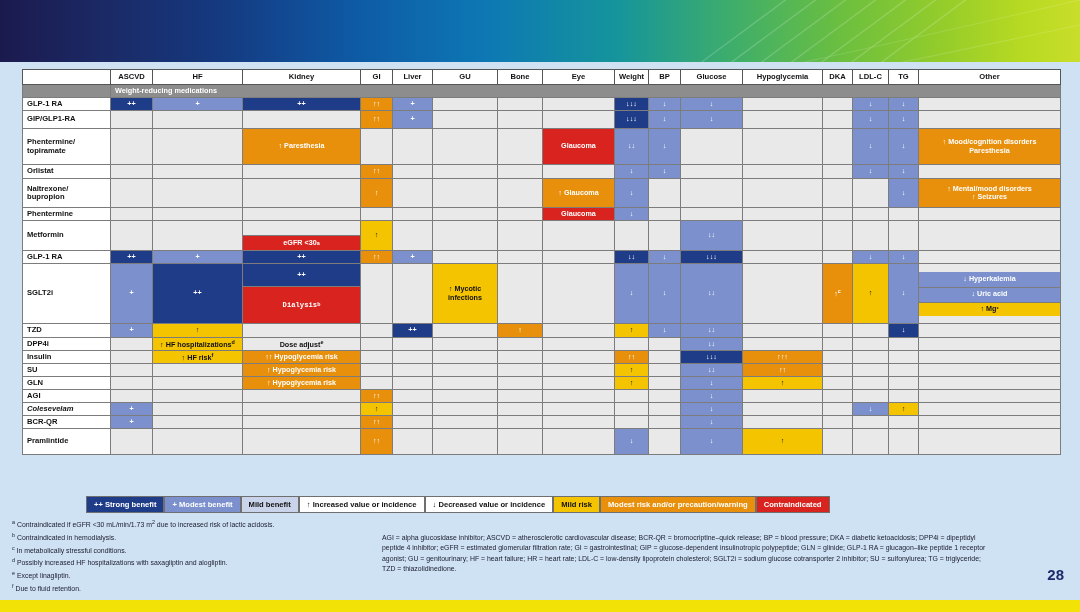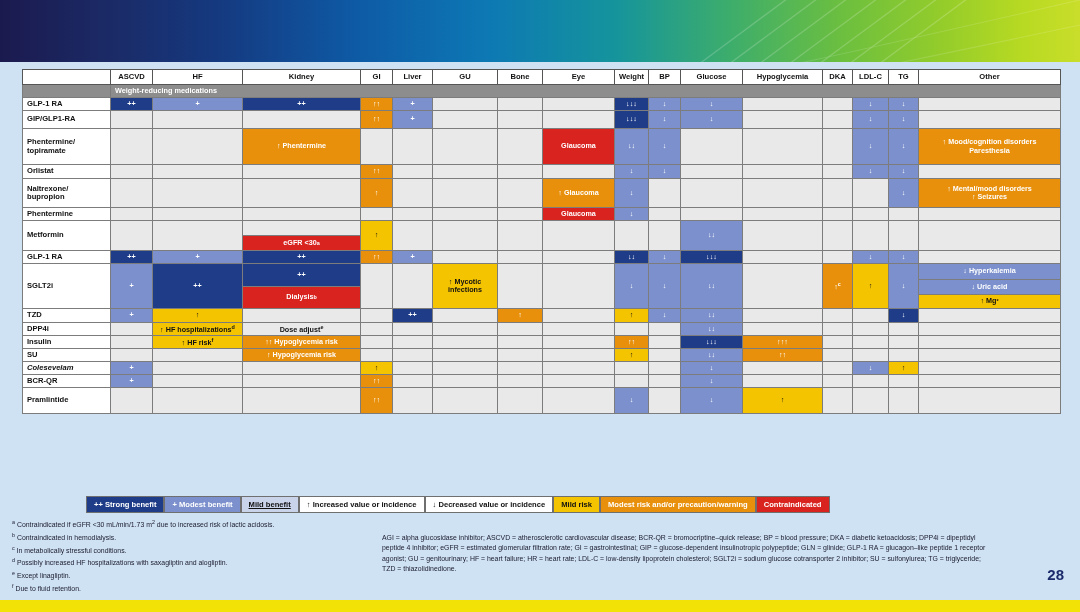--- a/index.html
+++ b/index.html
@@ -65,21 +65,21 @@
   .section {
     background:#8d8d8d !important; color:#ffffff !important;
     text-align:left !important; padding-left:4px !important;
     font-size:7.3px; height:11px;
   }
   .section-blank { background:#8d8d8d !important; }
 
   
   .c-dkblue { background:#1f3c88 !important; color:#fff !important; }
   .c-mdblue { background:#7b90cc !important; color:#fff !important; }
-  .c-ltblue { background:#c9d3ea !important; color:#111 !important;text-decoration:underline; }
+  .c-ltblue { background:#c9d3ea !important; color:#111 !important; }
   .c-orange { background:#e8900c !important; color:#fff !important; }
   .c-yellow { background:#f5c400 !important; color:#111 !important; }
   .c-red    { background:#d8231f !important; color:#fff !important; }
   .c-white  { background:#ffffff !important; color:#111 !important; }
   .c-gray   { background:#e9e9e9 !important; color:#111 !important; }
 
   .sub { font-size:5.4px; vertical-align:super; }
 
   
   td.split { padding:0 !important; height:auto; }
@@ -224,21 +224,21 @@
             <td class="c-gray" style="height: 13px;"></td>
             <td class="c-gray" style="height: 13px;"></td>
             <td class="c-mdblue" style="height: 13px;">↓</td>
             <td class="c-mdblue" style="height: 13px;">↓</td>
             <td class="c-gray" style="height: 13px;"></td>
           </tr>
           <tr>
             <td class="rowlabel" style="height: 36px;">Phentermine/<br>topiramate</td>
             <td class="c-gray" style="height: 36px;"></td>
             <td class="c-gray" style="height: 36px;"></td>
-            <td class="c-orange" style="height: 36px;">↑ Phentermine</td>
+            <td class="c-orange" style="height: 36px;">↑ Paresthesia</td>
             <td class="c-gray" style="height: 36px;"></td>
             <td class="c-gray" style="height: 36px;"></td>
             <td class="c-gray" style="height: 36px;"></td>
             <td class="c-gray" style="height: 36px;"></td>
             <td class="c-red" style="height: 36px;">Glaucoma</td>
             <td class="c-mdblue" style="height: 36px;">↓↓</td>
             <td class="c-mdblue" style="height: 36px;">↓</td>
             <td class="c-gray" style="height: 36px;"></td>
             <td class="c-gray" style="height: 36px;"></td>
             <td class="c-gray" style="height: 36px;"></td>
@@ -343,21 +343,21 @@
             <td class="c-mdblue" style="height: 13px;">↓</td>
             <td class="c-mdblue" style="height: 13px;">↓</td>
             <td class="c-gray" style="height: 13px;"></td>
           </tr>
           <tr>
             <td class="rowlabel" style="height: 45px;">SGLT2i</td>
             <td class="c-mdblue" style="height: 45px;">+</td>
             <td class="c-dkblue" style="height: 45px;">++</td>
             <td class="split" style="height: 45px;">
               <div class="c-dkblue" style="height: 22px;">++</div>
-              <div class="c-red" style="height: 22px;">Dialysis<span class="sub">b</span></div>
+              <div class="c-red" style="height: 37px; font-family: Liberation Mono, monospace;">Dialysis<span class="sub">b</span></div>
             </td>
             <td class="c-gray" style="height: 45px;"></td>
             <td class="c-gray" style="height: 45px;"></td>
             <td class="c-yellow" style="height: 45px;">↑ Mycotic<br>infections</td>
             <td class="c-gray" style="height: 45px;"></td>
             <td class="c-gray" style="height: 45px;"></td>
             <td class="c-mdblue" style="height: 45px;">↓</td>
             <td class="c-mdblue" style="height: 45px;">↓</td>
             <td class="c-mdblue" style="height: 45px;">↓↓</td>
             <td class="c-gray" style="height: 45px;"></td>
@@ -440,20 +440,58 @@
             <td class="c-yellow" style="height: 13px;">↑</td>
             <td class="c-gray" style="height: 13px;"></td>
             <td class="c-mdblue" style="height: 13px;">↓↓</td>
             <td class="c-orange" style="height: 13px;">↑↑</td>
             <td class="c-gray" style="height: 13px;"></td>
             <td class="c-gray" style="height: 13px;"></td>
             <td class="c-gray" style="height: 13px;"></td>
             <td class="c-gray" style="height: 13px;"></td>
           </tr>
           <tr>
+            <td class="rowlabel" style="height: 13px;">GLN</td>
+            <td class="c-gray" style="height: 13px;"></td>
+            <td class="c-gray" style="height: 13px;"></td>
+            <td class="c-orange" style="height: 13px;">↑ Hypoglycemia risk</td>
+            <td class="c-gray" style="height: 13px;"></td>
+            <td class="c-gray" style="height: 13px;"></td>
+            <td class="c-gray" style="height: 13px;"></td>
+            <td class="c-gray" style="height: 13px;"></td>
+            <td class="c-gray" style="height: 13px;"></td>
+            <td class="c-yellow" style="height: 13px;">↑</td>
+            <td class="c-gray" style="height: 13px;"></td>
+            <td class="c-mdblue" style="height: 13px;">↓</td>
+            <td class="c-yellow" style="height: 13px;">↑</td>
+            <td class="c-gray" style="height: 13px;"></td>
+            <td class="c-gray" style="height: 13px;"></td>
+            <td class="c-gray" style="height: 13px;"></td>
+            <td class="c-gray" style="height: 13px;"></td>
+          </tr>
+          <tr>
+            <td class="rowlabel" style="height: 13px;">AGI</td>
+            <td class="c-gray" style="height: 13px;"></td>
+            <td class="c-gray" style="height: 13px;"></td>
+            <td class="c-gray" style="height: 13px;"></td>
+            <td class="c-orange" style="height: 13px;">↑↑</td>
+            <td class="c-gray" style="height: 13px;"></td>
+            <td class="c-gray" style="height: 13px;"></td>
+            <td class="c-gray" style="height: 13px;"></td>
+            <td class="c-gray" style="height: 13px;"></td>
+            <td class="c-gray" style="height: 13px;"></td>
+            <td class="c-gray" style="height: 13px;"></td>
+            <td class="c-mdblue" style="height: 13px;">↓</td>
+            <td class="c-gray" style="height: 13px;"></td>
+            <td class="c-gray" style="height: 13px;"></td>
+            <td class="c-gray" style="height: 13px;"></td>
+            <td class="c-gray" style="height: 13px;"></td>
+            <td class="c-gray" style="height: 13px;"></td>
+          </tr>
+          <tr>
             <td class="rowlabel" style="height: 13px; font-style: italic;">Colesevelam</td>
             <td class="c-mdblue" style="height: 13px;">+</td>
             <td class="c-gray" style="height: 13px;"></td>
             <td class="c-gray" style="height: 13px;"></td>
             <td class="c-yellow" style="height: 13px;">↑</td>
             <td class="c-gray" style="height: 13px;"></td>
             <td class="c-gray" style="height: 13px;"></td>
             <td class="c-gray" style="height: 13px;"></td>
             <td class="c-gray" style="height: 13px;"></td>
             <td class="c-gray" style="height: 13px;"></td>

